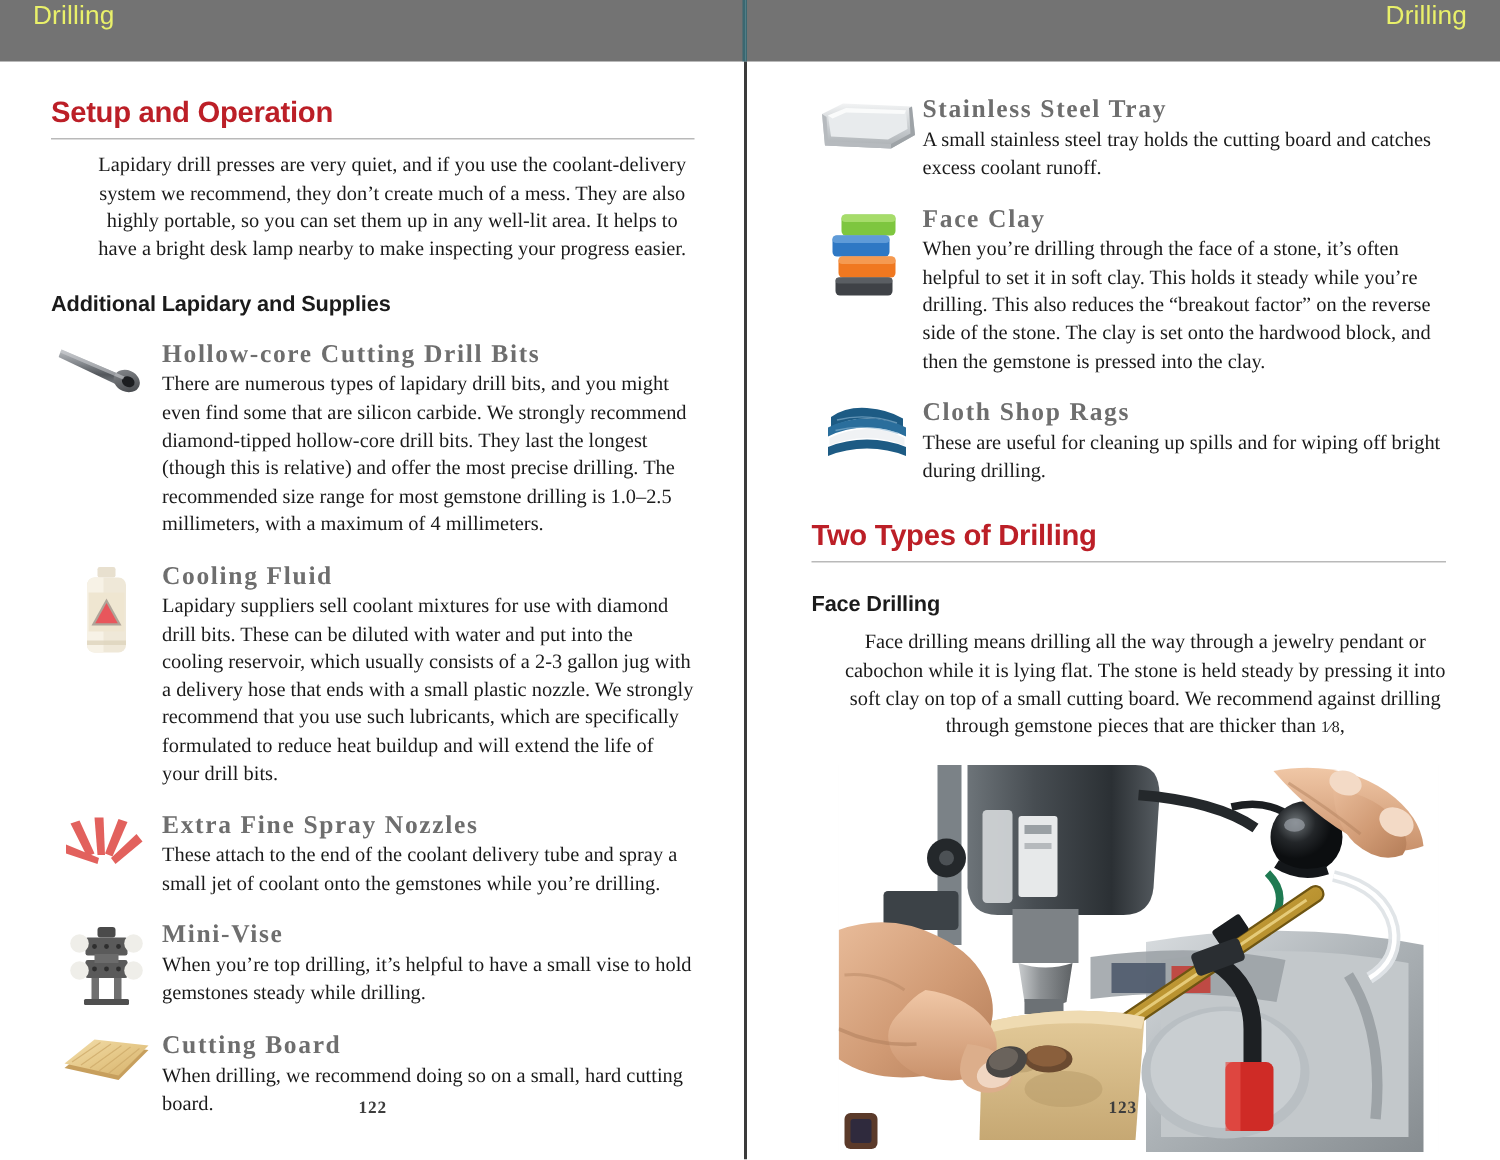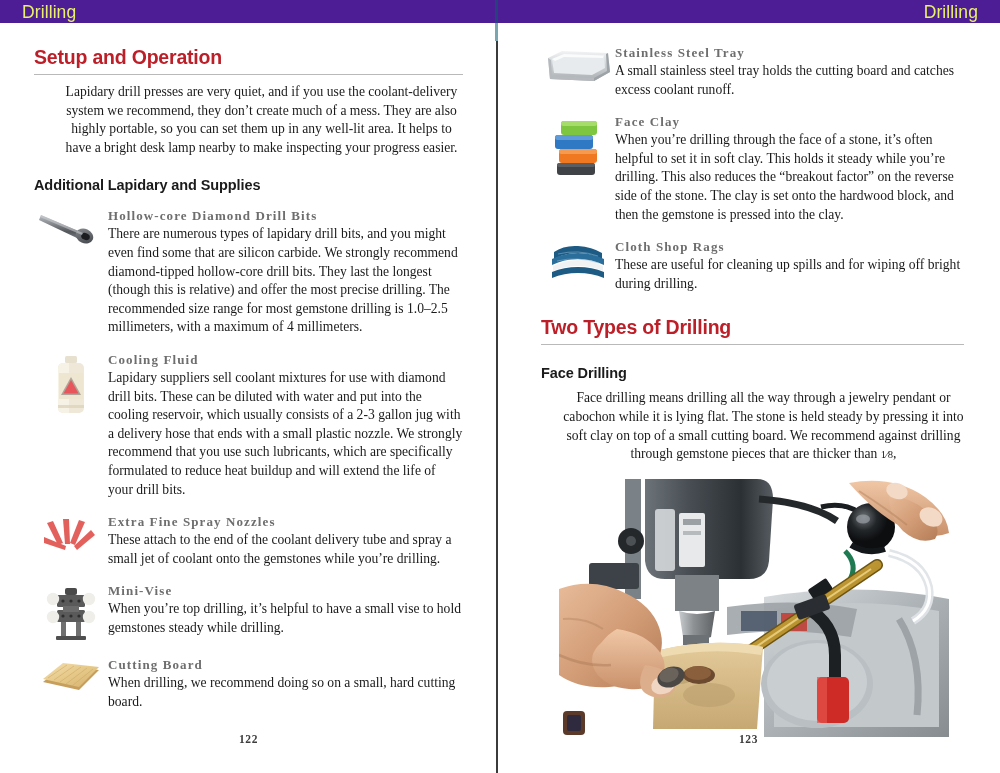--- a/index.html
+++ b/index.html
@@ -9,22 +9,22 @@
     font-family: "Liberation Serif", serif;
     overflow: hidden;
   }
   .spread { position: relative; width: 1000px; height: 773px; background: #ffffff; display: flex; }
 
   .page { position: relative; width: 497px; height: 773px; background: #fff; }
   .page.right { width: 503px; }
 
   
   .header-bar {
-    height: 23px; background: #4c1d95; width: 100%;
-    display: flex; align-items: flex-end;
+    height: 41px; background: #737373; width: 100%;
+    display: flex; align-items: flex-start;
   }
   .header-bar.left  { justify-content: flex-start; padding-left: 22px; }
   .header-bar.right { justify-content: flex-end; padding-right: 22px; }
   .header-title {
     font-family: "Liberation Sans", sans-serif;
     font-size: 17.5px; color: #e9f06a; letter-spacing: .1px;
   }
 
   
   .gutter {
@@ -63,21 +63,21 @@
 
   
   .item { display: flex; margin-top: 15px; }
   .item .ic-wrap {
     width: 74px; min-width: 74px; padding-top: 3px;
     display: flex; justify-content: center; align-items: flex-start;
   }
   .item .txt { flex: 1; }
   .item-title {
     font-family: "Liberation Serif", serif;
-    font-weight: bold; font-size: 13px; color: #6e6e6e;
+    font-weight: bold; font-size: 17px; color: #6e6e6e;
     letter-spacing: 1.1px; margin-bottom: 1px;
   }
   .item-body {
     font-size: 13.6px; line-height: 18.6px; color: #1a1a1a;
   }
 
   
   .ic { display: block; }
 
   
@@ -127,21 +127,21 @@
                 <stop offset="100%" stop-color="#3e4145"></stop>
               </linearGradient>
             </defs>
             <path d="M2 4 L44 22 L40 28 L0 9 Z" fill="url(#shaft)"></path>
             <ellipse cx="45.5" cy="25" rx="9" ry="7.2" fill="url(#tipg)" transform="rotate(24 45.5 25)"></ellipse>
             <ellipse cx="46.5" cy="25.5" rx="4.4" ry="3.4" fill="#1b1d20" transform="rotate(24 46.5 25.5)"></ellipse>
             <path d="M2 4 L44 22 L43 24 L1 6 Z" fill="#cfd2d5" opacity=".55"></path>
           </svg>
         </div>
         <div class="txt">
-          <div class="item-title">Hollow-core Diamond Drill Bits</div>
+          <div class="item-title">Hollow-core Cutting Drill Bits</div>
           <div class="item-body">There are numerous types of lapidary drill bits, and you might even find some that are silicon carbide. We strongly recommend diamond-tipped hollow-core drill bits. They last the longest (though this is relative) and offer the most precise drilling. The recommended size range for most gemstone drilling is 1.0–2.5 millimeters, with a maximum of 4 millimeters.</div>
         </div>
       </div>
 
       <div class="item">
         <div class="ic-wrap">
           <svg class="ic" width="40" height="60" viewBox="0 0 40 60">
             <rect x="14" y="1" width="12" height="7" rx="1.5" fill="#e8e0cf"></rect>
             <path d="M12 8 h16 a5 5 0 0 1 5 5 v40 a5 5 0 0 1 -5 5 h-16 a5 5 0 0 1 -5 -5 v-40 a5 5 0 0 1 5 -5 z" fill="#efe8d8"></path>
             <path d="M12 8 h6 v50 h-6 a5 5 0 0 1 -5 -5 v-40 a5 5 0 0 1 5 -5 z" fill="#f7f2e6"></path>

